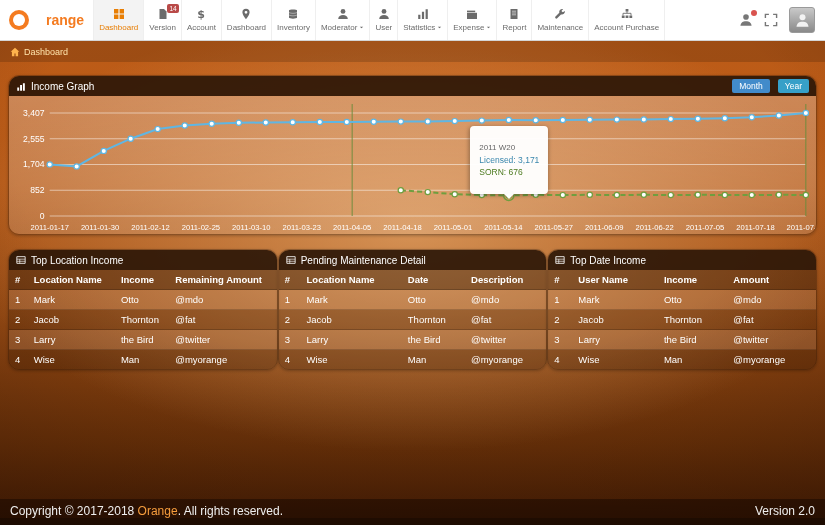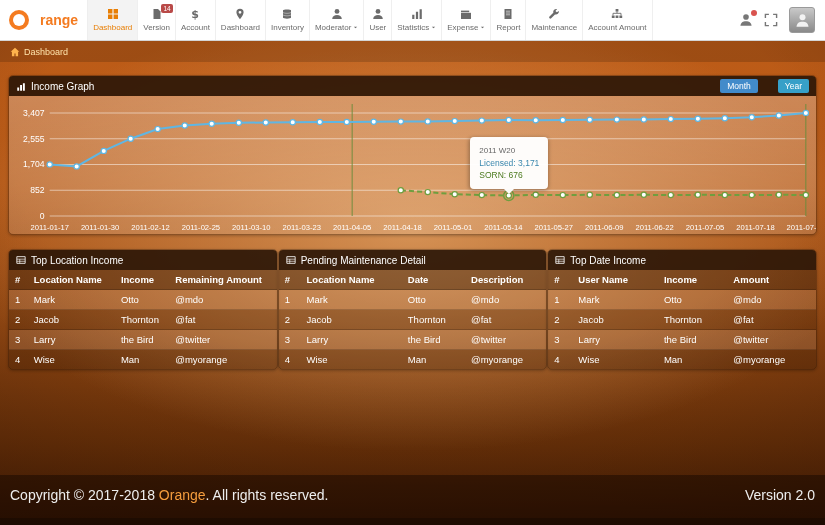--- a/index.html
+++ b/index.html
@@ -7,21 +7,21 @@
     width:825px;height:525px;position:relative;overflow:hidden;
     font-family:"Liberation Sans",sans-serif;
     background:
       radial-gradient(ellipse 55% 42% at 50% 44%, rgba(255,205,145,.50), rgba(255,205,145,0) 100%),
       radial-gradient(ellipse 120% 100% at 50% 30%, rgba(0,0,0,0) 40%, rgba(35,12,0,.55) 100%),
       linear-gradient(180deg,#bf5c17 0%,#b65a18 35%,#9a4c14 60%,#6b3209 85%,#471e05 100%);
   }
   .icon{width:12px;height:12px;display:inline-block;vertical-align:middle}
   
   .navbar{height:40px;background:#fff;border-bottom:1px solid #d5d5d5;display:flex;align-items:stretch;overflow:hidden}
-  .brand{display:flex;align-items:center;gap:11px;padding:8px 9px;border-right:1px solid #eee;cursor:pointer}
+  .brand{display:flex;align-items:center;gap:17px;padding:8px 9px;border-right:1px solid #eee;cursor:pointer}
   .logo-mark{width:20px;height:20px;border-radius:50%;background:#f47b20;position:relative;display:inline-block}
   .logo-mark::after{content:"";position:absolute;left:4px;top:4px;width:12px;height:12px;border-radius:50%;background:#fff}
   .logo-text{color:#f47b20;font-weight:bold;font-size:14px}
   #nav-items{display:flex;align-items:stretch}
   .nav-item{display:flex;flex-direction:column;align-items:center;justify-content:center;padding:0 5px;border-right:1px solid #efefef;color:#6b6b6b;cursor:pointer;position:relative}
   .nav-item.active{background:#f3f3f3;color:#e87e04}
   .nav-ico{position:relative;height:13px;line-height:0}
   .nav-badge{position:absolute;top:-4px;right:-10px;background:#b94a48;color:#fff;font-size:6.5px;padding:1px 2px;border-radius:2px;line-height:7px}
   .nav-label{font-size:8px;margin-top:2px;display:flex;align-items:center;gap:2px;white-space:nowrap}
   .caret{width:5px;height:5px}
@@ -29,48 +29,48 @@
   .tool{position:relative;color:#777;cursor:pointer;line-height:0}
   .tool .icon{width:14px;height:14px}
   .badge-dot{position:absolute;top:-3px;right:-4px;width:6px;height:6px;border-radius:50%;background:#d9534f}
   .avatar{width:24px;height:24px;border-radius:3px;background:linear-gradient(#c9c9c9,#8a8a8a);border:1px solid #9a9a9a;display:flex;align-items:center;justify-content:center;color:#f2f2f2;cursor:pointer}
   .avatar .icon{width:15px;height:15px}
   
   .breadcrumb{height:21px;display:flex;align-items:center;gap:4px;padding:0 10px;background:rgba(0,0,0,.16);color:#ffe3ab;font-size:9px}
   .breadcrumb .icon{width:10px;height:10px;color:#ffb34d}
   
   .content{padding:0 8px}
-  .panel{border:1px solid rgba(0,0,0,.28);border-radius:5px;overflow:hidden;box-shadow:0 1px 3px rgba(0,0,0,.25)}
+  .panel{border:1px solid rgba(0,0,0,.28);border-radius:11px;overflow:hidden;box-shadow:0 1px 3px rgba(0,0,0,.25)}
   .panel-header{height:20px;background:rgba(44,23,8,.92);color:#fff;display:flex;align-items:center;gap:5px;padding:0 7px;font-size:10px}
   .panel-header .icon{width:10px;height:10px}
   .income-panel{margin-top:13px}
-  .hdr-buttons{margin-left:auto;display:flex;gap:20px}
+  .hdr-buttons{margin-left:auto;display:flex;gap:8px}
   .btn{font-size:8.5px;color:#fff;padding:2px 7px;border-radius:2px;cursor:pointer;line-height:1.2}
   .btn-month{background:#428bca}
   .btn-year{background:#37a0c8}
   .chart-wrap{position:relative;background:linear-gradient(rgba(255,255,255,.27),rgba(255,255,255,.14))}
   #chart-svg{display:block;width:100%;height:138px}
-  .tooltip{position:absolute;left:62%;top:41px;transform:translateX(-50%);background:rgba(255,255,255,.97);border-radius:4px;padding:8px 9px;font-size:8.5px;line-height:1.45;box-shadow:0 1px 4px rgba(0,0,0,.35);color:#333;white-space:nowrap}
+  .tooltip{position:absolute;left:62%;top:30px;transform:translateX(-50%);background:rgba(255,255,255,.97);border-radius:4px;padding:16px 9px;font-size:8.5px;line-height:1.45;box-shadow:0 1px 4px rgba(0,0,0,.35);color:#333;white-space:nowrap}
   .tooltip::after{content:"";position:absolute;left:50%;bottom:-5px;margin-left:-5px;border-left:5px solid transparent;border-right:5px solid transparent;border-top:5px solid rgba(255,255,255,.97)}
   .tt-title{font-size:8px;color:#666}
   .tt-licensed{color:#3a87ad;display:block}
   .tt-sorn{color:#4c7a1f;display:block}
   
   .panels-row{display:flex;gap:0;margin-top:14px}
   .panels-row .panel{flex:1}
   table{width:100%;border-collapse:collapse;font-size:9.5px;color:#fff}
   th,td{padding:4px 6px;text-align:left}
   thead tr{background:rgba(0,0,0,.30)}
   th{font-weight:bold}
   tbody tr:nth-child(odd){background:rgba(255,255,255,.10)}
   tbody tr:nth-child(even){background:rgba(0,0,0,.16)}
   tbody tr{border-top:1px solid rgba(0,0,0,.18)}
   
   .footer{position:absolute;left:0;right:0;bottom:0}
-  .footer-bar{height:19px;background:rgba(15,5,0,.45);display:flex;align-items:flex-start;justify-content:space-between;padding:12px 10px;color:#eee;font-size:14px}
+  .footer-bar{height:19px;background:rgba(15,5,0,.45);display:flex;align-items:flex-end;justify-content:space-between;padding:0 10px;color:#eee;font-size:12px}
   .brand-orange{color:#f59d3d}
   .footer-strip{height:7px;background:rgba(10,3,0,.6)}
 </style>
 </head>
 <body>
 
 <div class="navbar">
   <div class="brand">
     <span class="logo-mark"></span>
     <span class="logo-text">range</span>
@@ -178,21 +178,21 @@
           <span>Maintenance</span>
         </div>
       </div>
       <div class="nav-item">
         <div class="nav-ico"><svg viewBox="0 0 12 12" class="icon " fill="currentColor">
             <path d="M4.6 1h2.8v2.6H4.6z"></path>
             <path d="M6 3.6v1.7M2 7.4V5.3h8v2.1" fill="none" stroke="currentColor" stroke-width=".9"></path>
             <path d="M.8 7.4h2.8V10H.8zM4.6 7.4h2.8V10H4.6zM8.4 7.4h2.8V10H8.4z"></path>
           </svg></div>
         <div class="nav-label">
-          <span>Account Amount</span>
+          <span>Account Purchase</span>
         </div>
       </div>
     </div>
   <div class="nav-right">
     <span class="tool" id="btn-alerts"><svg viewBox="0 0 12 12" class="icon " fill="currentColor">
           <circle cx="6" cy="3.4" r="2.4"></circle>
           <path d="M1.2 11c.3-3 2.2-4 4.8-4s4.5 1 4.8 4z"></path>
         </svg><span class="badge-dot"></span></span>
     <span class="tool" id="btn-expand"><svg viewBox="0 0 12 12" class="icon " fill="currentColor">
           <path d="M1.2 4.2V1.2h3M7.8 1.2h3v3M10.8 7.8v3h-3M4.2 10.8h-3v-3" fill="none" stroke="currentColor" stroke-width="1.2"></path>

